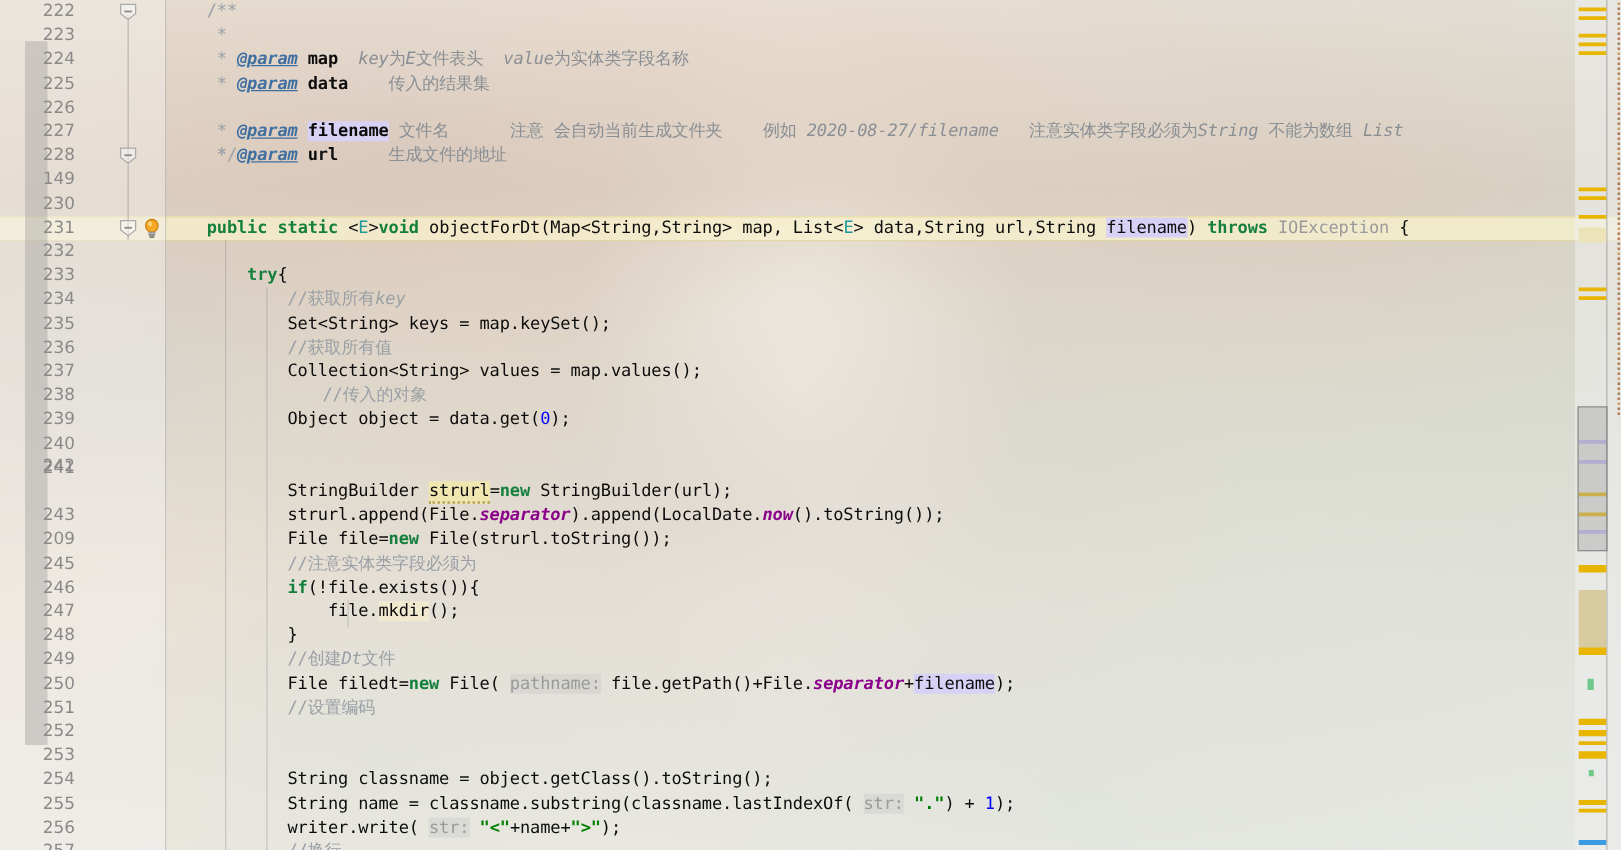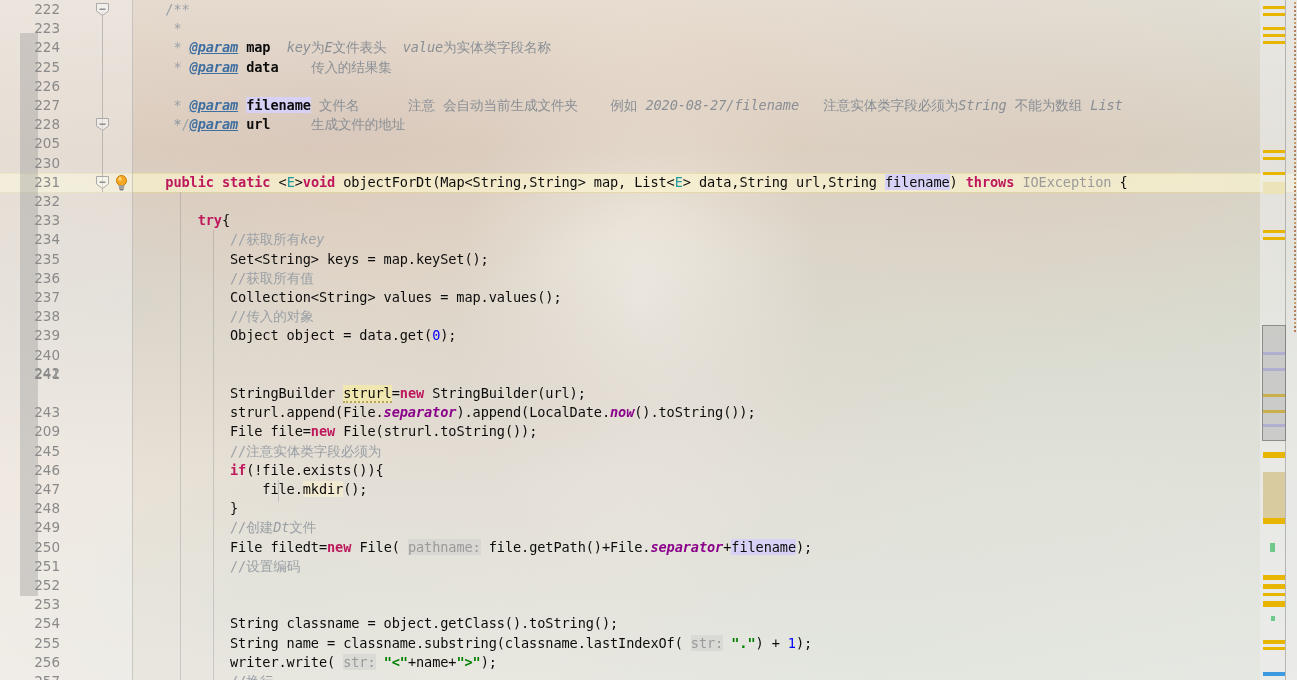--- a/index.html
+++ b/index.html
@@ -86,21 +86,21 @@
   }
   #caret-line-border-t{position:absolute;left:0;top:173px;width:1297px;height:1px;background:rgba(228,215,150,.7);z-index:6;}
   #caret-line-border-b{position:absolute;left:0;top:192px;width:1297px;height:1px;background:rgba(228,215,150,.7);z-index:6;}
 
   
   .indent-guide{
     position:absolute;width:1px;background:rgba(120,120,130,.28);z-index:8;
   }
 
   
-  .kw     {color:#be185d;font-weight:bold;}
+  .kw     {color:#15803d;font-weight:bold;}
   .cmt    {color:#9aa0a6;}
   .cmt i  {font-style:italic;}
   .jdoc   {color:#9aa0a6;}
   .jtag   {color:#3f6fa0;font-weight:bold;text-decoration:underline;font-style:italic;}
   .jparam {color:#0c0c0c;font-weight:bold;}
   .jparam-hl{color:#0c0c0c;font-weight:bold;background:#d7d2f5;}
   .jdesc  {color:#8a8f95;}
   .jdesc-i{color:#8a8f95;font-style:italic;}
   .gen    {color:#20999d;}
   .num    {color:#0000ff;}
@@ -144,21 +144,21 @@
 <div id="gutter-divider"></div>
 <div id="fold-rail"></div>
 <div id="linenos">
     <div class="lineno" style="top: 0px;">222</div>
     <div class="lineno" style="top: 19.2px;">223</div>
     <div class="lineno" style="top: 38.4px;">224</div>
     <div class="lineno" style="top: 57.6px;">225</div>
     <div class="lineno" style="top: 76.8px;">226</div>
     <div class="lineno" style="top: 96px;">227</div>
     <div class="lineno" style="top: 115.2px;">228</div>
-    <div class="lineno" style="top: 134.4px;">205</div>
+    <div class="lineno" style="top: 134.4px;">149</div>
     <div class="lineno" style="top: 153.6px;">230</div>
     <div class="lineno" style="top: 172.8px;">231</div>
     <div class="lineno" style="top: 192px;">232</div>
     <div class="lineno" style="top: 211.2px;">233</div>
     <div class="lineno" style="top: 230.4px;">234</div>
     <div class="lineno" style="top: 249.6px;">235</div>
     <div class="lineno" style="top: 268.8px;">236</div>
     <div class="lineno" style="top: 288px;">237</div>
     <div class="lineno" style="top: 307.2px;">238</div>
     <div class="lineno" style="top: 326.4px;">239</div>
@@ -243,21 +243,21 @@
   <div class="cl" style="top:211.2px;">        <span class="kw">try</span>{</div>
 
   <div class="cl" style="top:230.4px;">            <span class="cmt">//获取所有<i>key</i></span></div>
 
   <div class="cl" style="top:249.6px;">            Set&lt;String&gt; keys = map.keySet();</div>
 
   <div class="cl" style="top:268.8px;">            <span class="cmt">//获取所有值</span></div>
 
   <div class="cl" style="top:288px;">            Collection&lt;String&gt; values = map.values();</div>
 
-  <div class="cl" style="top:307.2px;">            <span class="cmt">//传入的对象</span></div>
+  <div class="cl" style="top:307.2px;margin-left:28px;">            <span class="cmt">//传入的对象</span></div>
 
   <div class="cl" style="top:326.4px;">            Object object = data.get(<span class="num">0</span>);</div>
 
   <div class="cl" style="top:345.6px;"></div>
 
   <div class="cl" style="top:364.8px;"></div>
 
   <div class="cl" style="top:384px;">            StringBuilder <span class="wave">strurl</span>=<span class="kw">new</span> StringBuilder(url);</div>
 
   <div class="cl" style="top:403.2px;">            strurl.append(File.<span class="stat">separator</span>).append(LocalDate.<span class="stat">now</span>().toString());</div>

